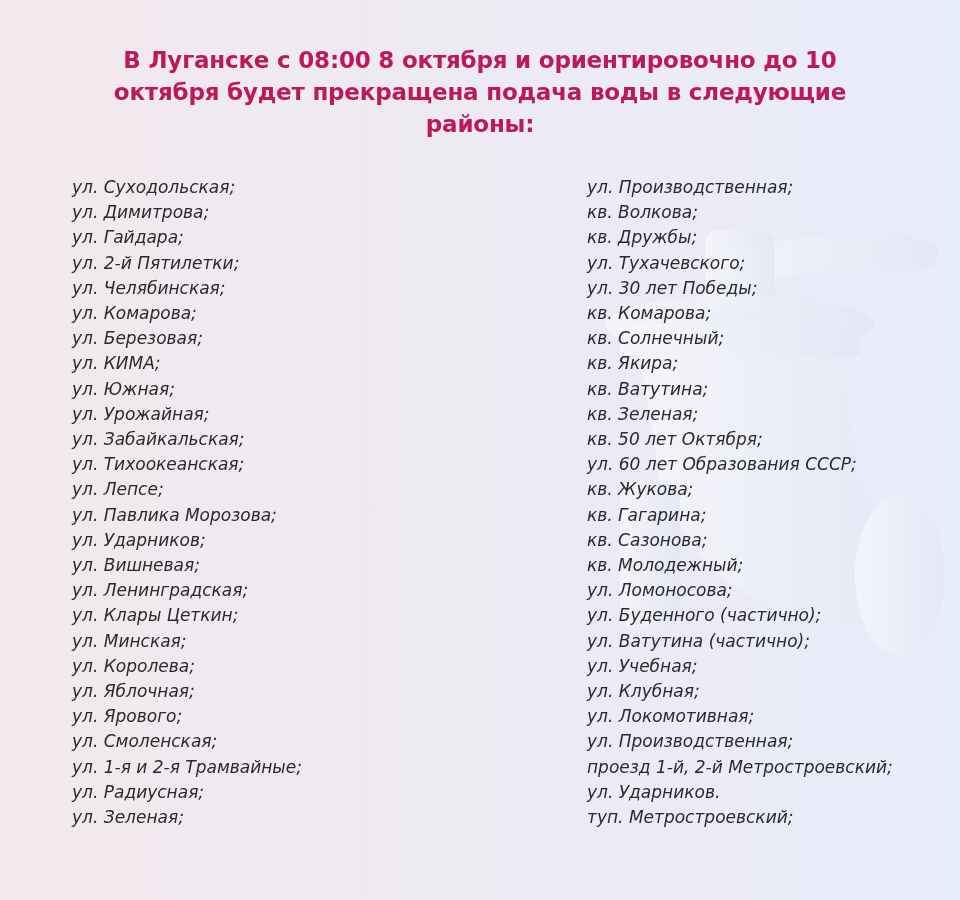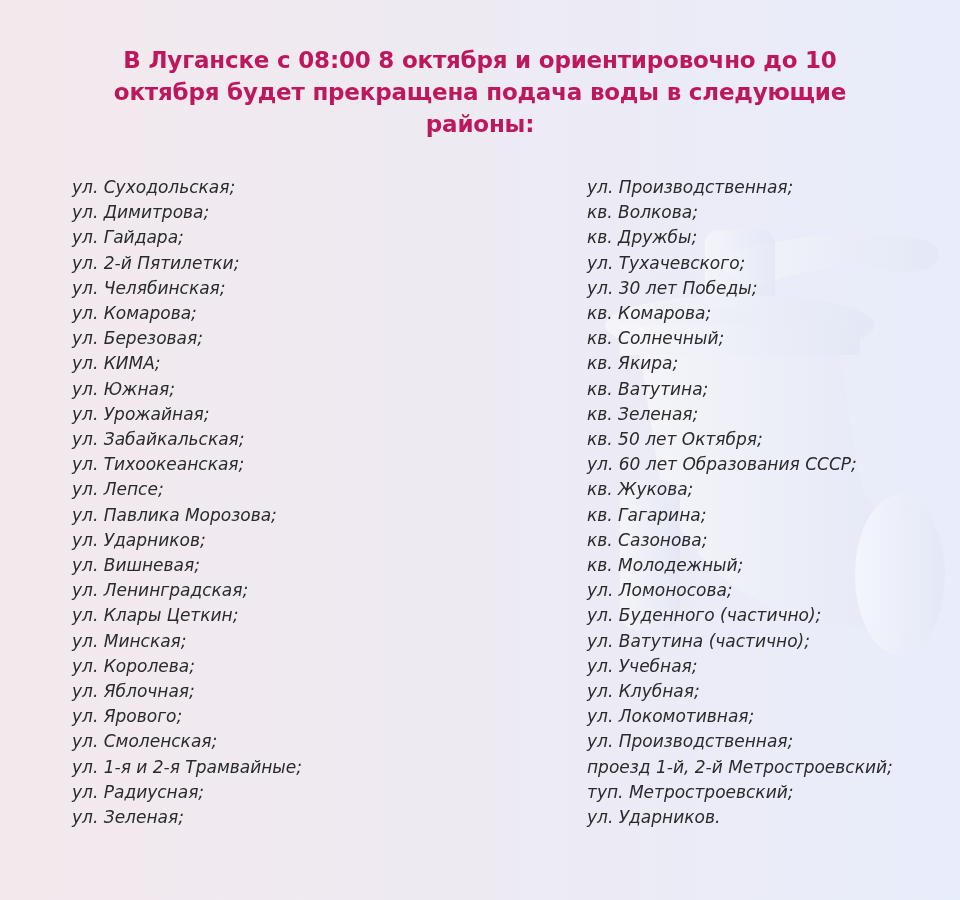--- a/index.html
+++ b/index.html
@@ -100,15 +100,15 @@
   <li>кв. Сазонова;</li>
   <li>кв. Молодежный;</li>
   <li>ул. Ломоносова;</li>
   <li>ул. Буденного (частично);</li>
   <li>ул. Ватутина (частично);</li>
   <li>ул. Учебная;</li>
   <li>ул. Клубная;</li>
   <li>ул. Локомотивная;</li>
   <li>ул. Производственная;</li>
   <li>проезд 1-й, 2-й Метростроевский;</li>
+  <li>ул. Ударников.</li>
   <li>туп. Метростроевский;</li>
-  <li>ул. Ударников.</li>
 </ul>
 
 </body></html>

